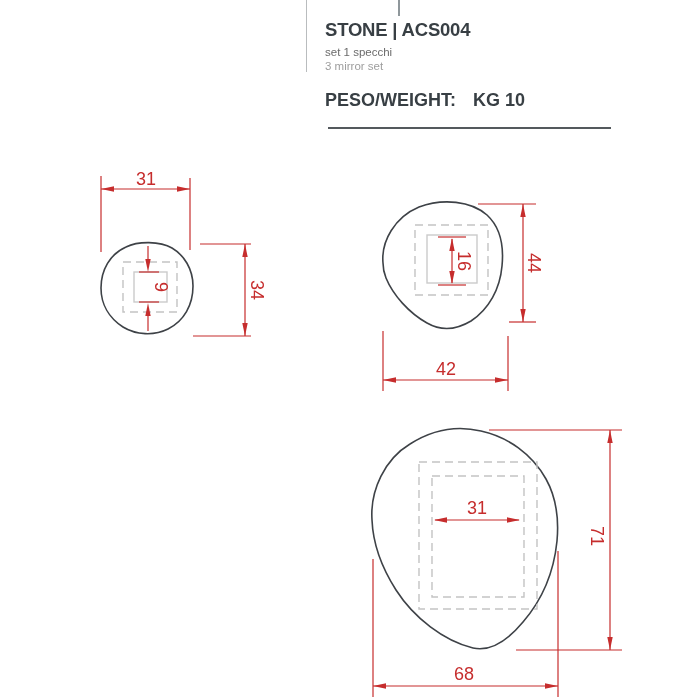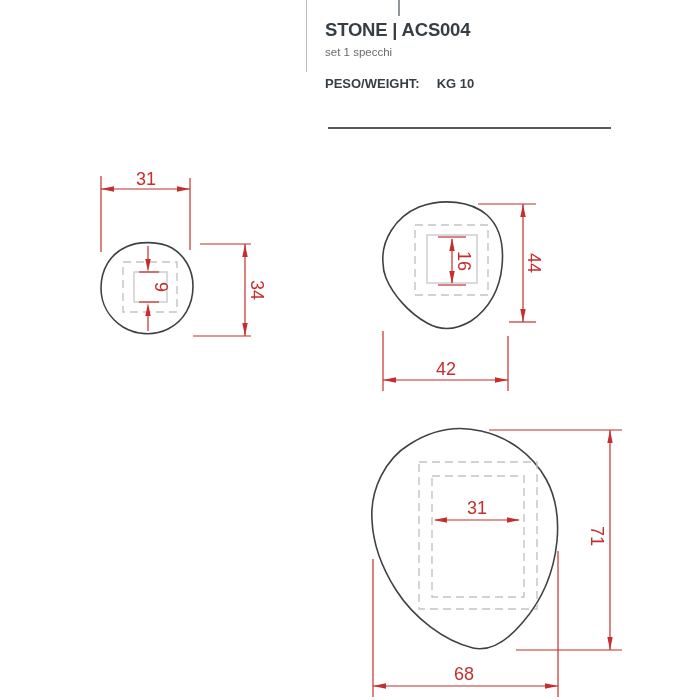--- a/index.html
+++ b/index.html
@@ -16,21 +16,21 @@
   .page{
     position:relative;width:672px;height:700px;background:#ffffff;overflow:hidden;
     font-family:"Liberation Sans", sans-serif;
   }
   .left-vline{position:absolute;left:306px;top:0;width:1px;height:72px;background:#b9bcbe;}
   .top-tick{position:absolute;left:398px;top:0;width:2px;height:16px;background:#8f979b;}
   .header{position:absolute;left:325px;top:18px;}
   .title{font-size:18.5px;font-weight:700;color:var(--title-dark);letter-spacing:-0.2px;line-height:24px;}
   .sub-it{font-size:11.5px;color:var(--sub-gray);line-height:14px;margin-top:3px;}
   .sub-en{font-size:11.5px;color:var(--sub-light);line-height:14px;}
-  .weight-row{margin-top:17px;font-size:13px;font-weight:700;color:var(--title-dark);}
+  .weight-row{margin-top:17px;font-size:18px;font-weight:700;color:var(--title-dark);}
   .weight-value{margin-left:17px;}
   .h-divider{position:absolute;left:328px;top:127px;width:283px;height:2px;background:var(--divider-dark);}
   svg{position:absolute;left:0;top:0;}
   .blob{fill:none;stroke:var(--outline-dark);stroke-width:1.6px;stroke-linejoin:round;}
   .dashrect{fill:none;stroke:var(--dashed-gray);stroke-width:1.4px;stroke-dasharray:8 5;}
   .solidrect{fill:none;stroke:var(--inner-gray);stroke-width:1.4px;}
   .dim{stroke:var(--dimension-red);stroke-width:1.2px;fill:none;}
   .arrow{fill:var(--dimension-red);stroke:none;}
   .dimtext{fill:var(--dimension-red);font-family:"Liberation Sans",sans-serif;font-size:18px;}
 </style>
@@ -38,20 +38,21 @@
 <body>
 
 <div class="page">
 
   <div class="left-vline"></div>
   <div class="top-tick"></div>
 
   <div class="header">
     <div class="title">STONE | ACS004</div>
     <div class="sub-it">set 1 specchi</div>
+    <div class="sub-en">3 mirror set</div>
     <div class="weight-row">
       <span>PESO/WEIGHT:</span><span class="weight-value">KG 10</span>
     </div>
   </div>
 
   <div class="h-divider"></div>
 
   <svg width="700" height="700" viewBox="0 0 700 700">
 
     <g>

